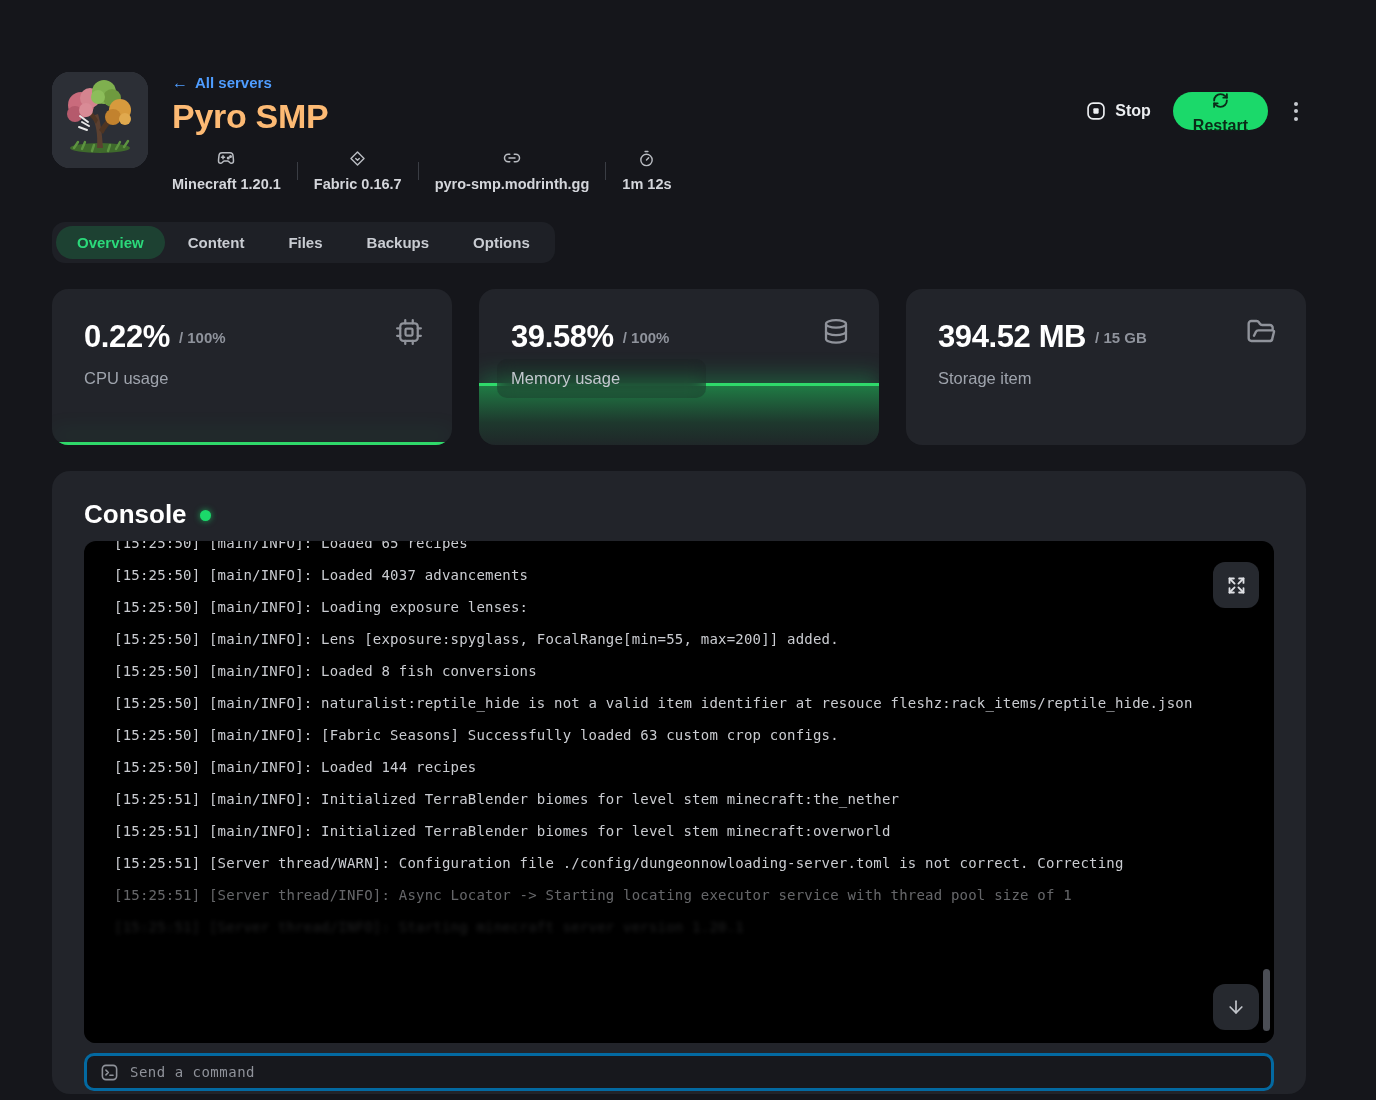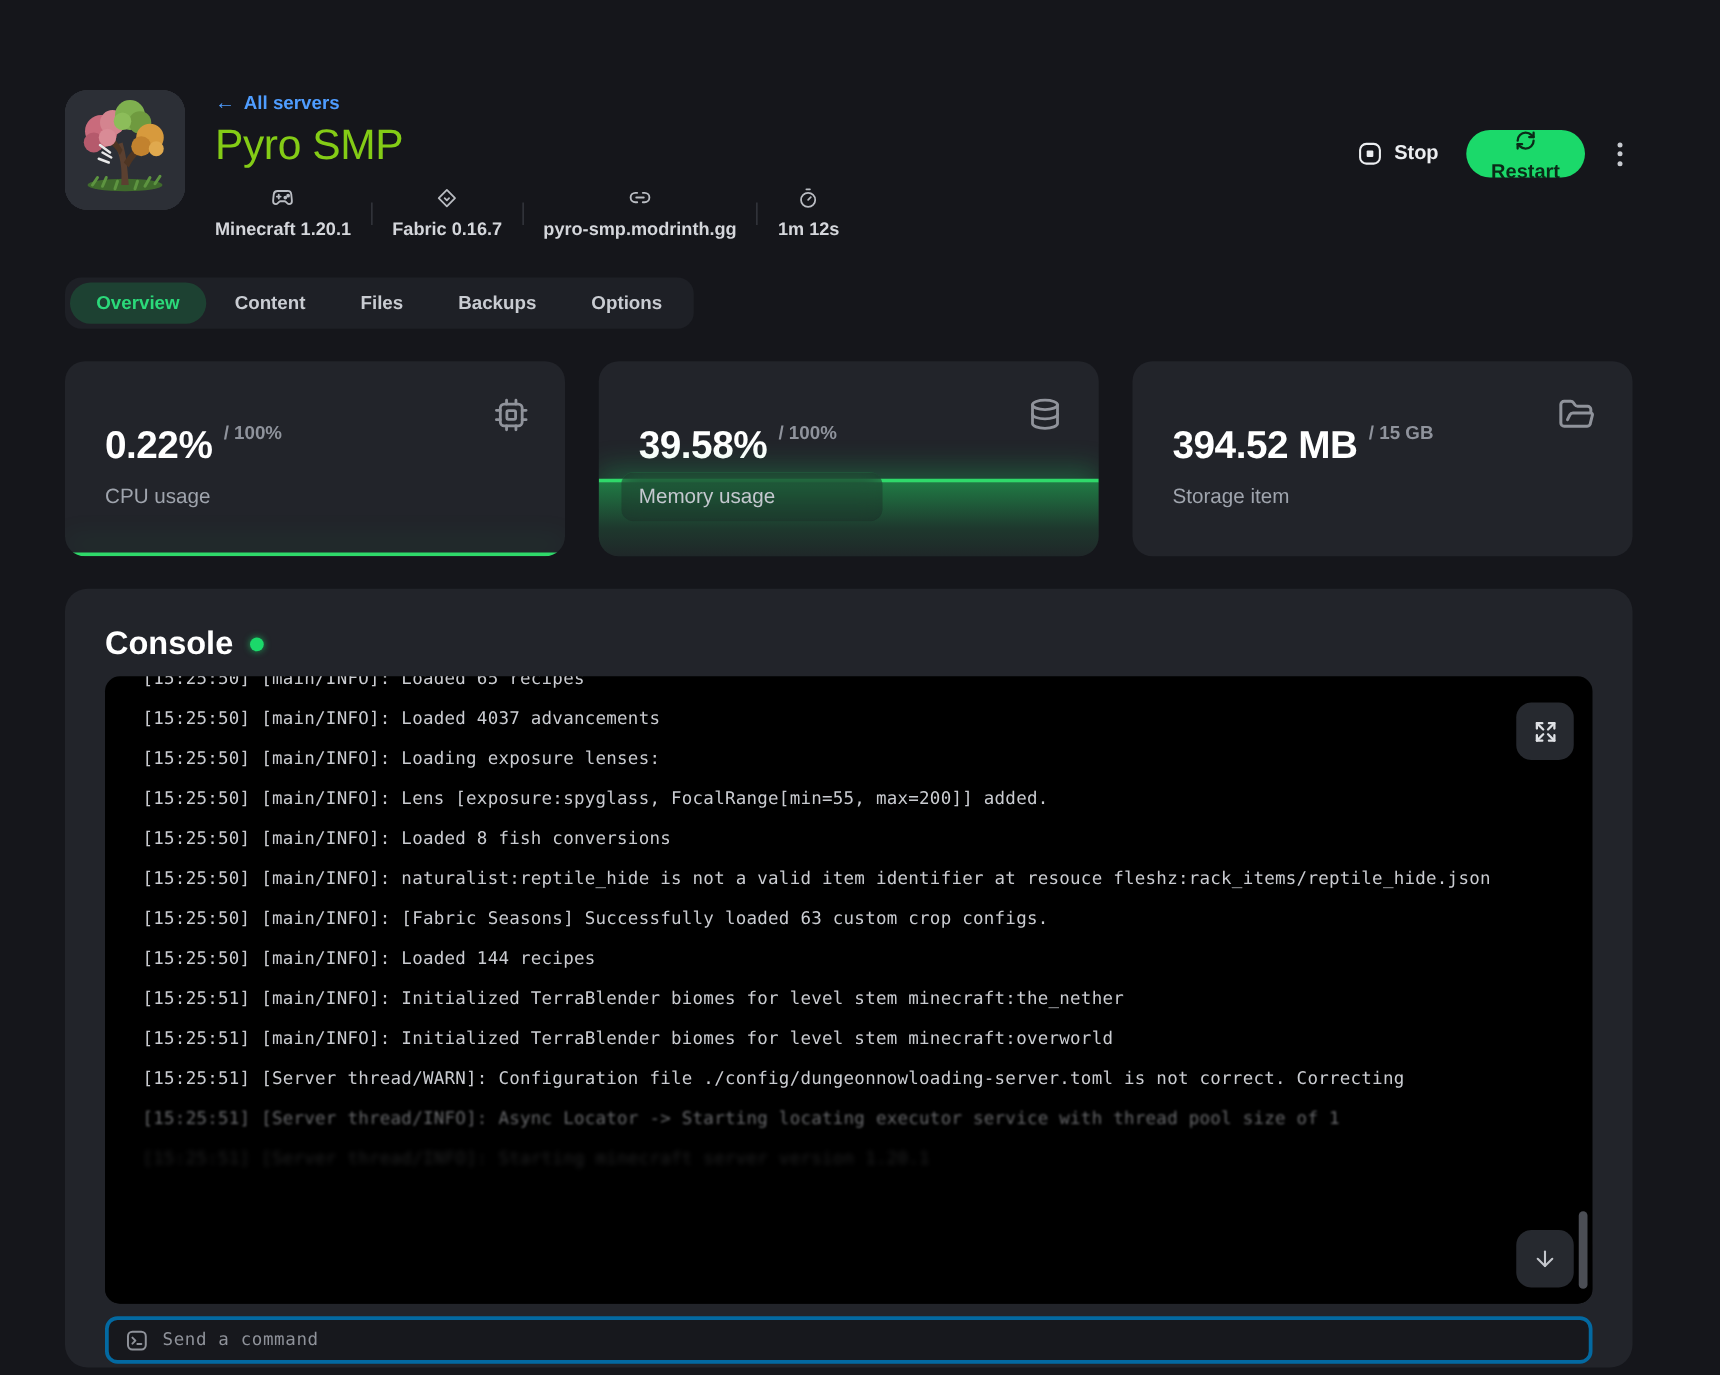--- a/index.html
+++ b/index.html
@@ -12,40 +12,40 @@
   }
   .page { width:1376px; height:1100px; padding:72px 52px 0 70px; padding-right:70px; position:relative; }
   .container { width:1254px; position:relative; margin-left:-18px; }
 
   
   .server-header { display:flex; gap:24px; align-items:flex-start; position:relative; }
   .server-icon-tile { width:96px; height:96px; border-radius:18px; background:#2c2f36; flex:0 0 auto; overflow:hidden; box-shadow:0 0 0 1px #33363d inset; }
   .head-info { display:flex; flex-direction:column; }
   .back-link { display:flex; align-items:center; gap:7px; color:#4f9dff; font-size:15px; font-weight:600; text-decoration:none; margin-top:2px; cursor:pointer; width:max-content; }
   .back-arrow { font-size:16px; line-height:1; }
-  .page-title { font-size:34px; font-weight:400; letter-spacing:-.3px; color:#84cc16; margin-top:6px; }
+  .page-title { font-size:34px; font-weight:700; letter-spacing:-.3px; color:#fdba74; margin-top:6px; }
   .meta-row { display:flex; align-items:center; margin-top:13px; }
   .meta-item { display:flex; align-items:center; gap:9px; font-size:14.5px; font-weight:600; color:#d4d6db; white-space:nowrap;flex-direction:column; }
   .meta-icon { display:flex; color:#b9bcc2; }
   .meta-sep { width:1px; height:18px; background:#3a3d44; margin:0 16px; }
-  .header-actions { position:absolute; right:0; top:32px; display:flex; align-items:center; gap:18px; }
+  .header-actions { position:absolute; right:0; top:20px; display:flex; align-items:center; gap:18px; }
   .stop-btn { display:flex; align-items:center; gap:9px; background:transparent; border:none; color:#eceef1; font-family:inherit; font-size:16px; font-weight:700; cursor:pointer; padding:6px 4px; }
   .restart-btn { display:flex; align-items:center; gap:8px; background:#1bd96a; color:#0b2a18; border:none; border-radius:20px; height:38px; padding:0 20px; font-family:inherit; font-size:16px; font-weight:800; cursor:pointer;flex-direction:column; }
   .kebab { display:flex; flex-direction:column; gap:3.5px; padding:6px 8px; cursor:pointer; }
   .kebab i { width:4px; height:4px; border-radius:50%; background:#c6c9cf; display:block; }
 
   
   .tabbar { display:inline-flex; align-items:center; background:#1e2026; border-radius:13px; padding:4px; margin-top:30px; gap:2px; }
   .tab { border:none; background:transparent; color:#c9ccd2; font-family:inherit; font-size:15px; font-weight:700; padding:8px 21px; border-radius:18px; cursor:pointer; }
   .tab.active { background:rgba(27,217,106,.18); color:#2bd97a; }
 
   
   .stats-grid { display:grid; grid-template-columns:repeat(3,1fr); gap:27px; margin-top:26px; }
   .stat-card { position:relative; height:156px; background:#22242a; border-radius:16px; padding:30px 28px 0 32px; overflow:hidden; }
-  .stat-value-row { display:flex; align-items:flex-start; gap:9px;margin-top:19px; }
+  .stat-value-row { display:flex; align-items:center; gap:9px; }
   .stat-value { font-size:31px; font-weight:800; letter-spacing:-.4px; color:#fff; line-height:36px; }
   .stat-max { font-size:15px; font-weight:600; color:#8f939c; }
   .stat-label { font-size:16.5px; color:#9fa4ad; margin-top:14px; position:relative; z-index:2; width:max-content; }
   .stat-icon { position:absolute; top:28px; right:28px; color:#90939b; z-index:2; }
   .stat-fill { position:absolute; left:0; right:0; bottom:0; z-index:1;
       border-top:3px solid #2fd96a;
       background:linear-gradient(180deg, rgba(30,175,84,.62), rgba(22,96,52,.34) 62%, rgba(18,52,34,.18));
       box-shadow:0 -8px 22px rgba(27,217,106,.28); }
   .frost { backdrop-filter:blur(9px); background:rgba(24,26,31,.32); border-radius:10px;
       padding:10px 86px 10px 14px; margin:4px 0 0 -14px; color:#c4c8cf; }

